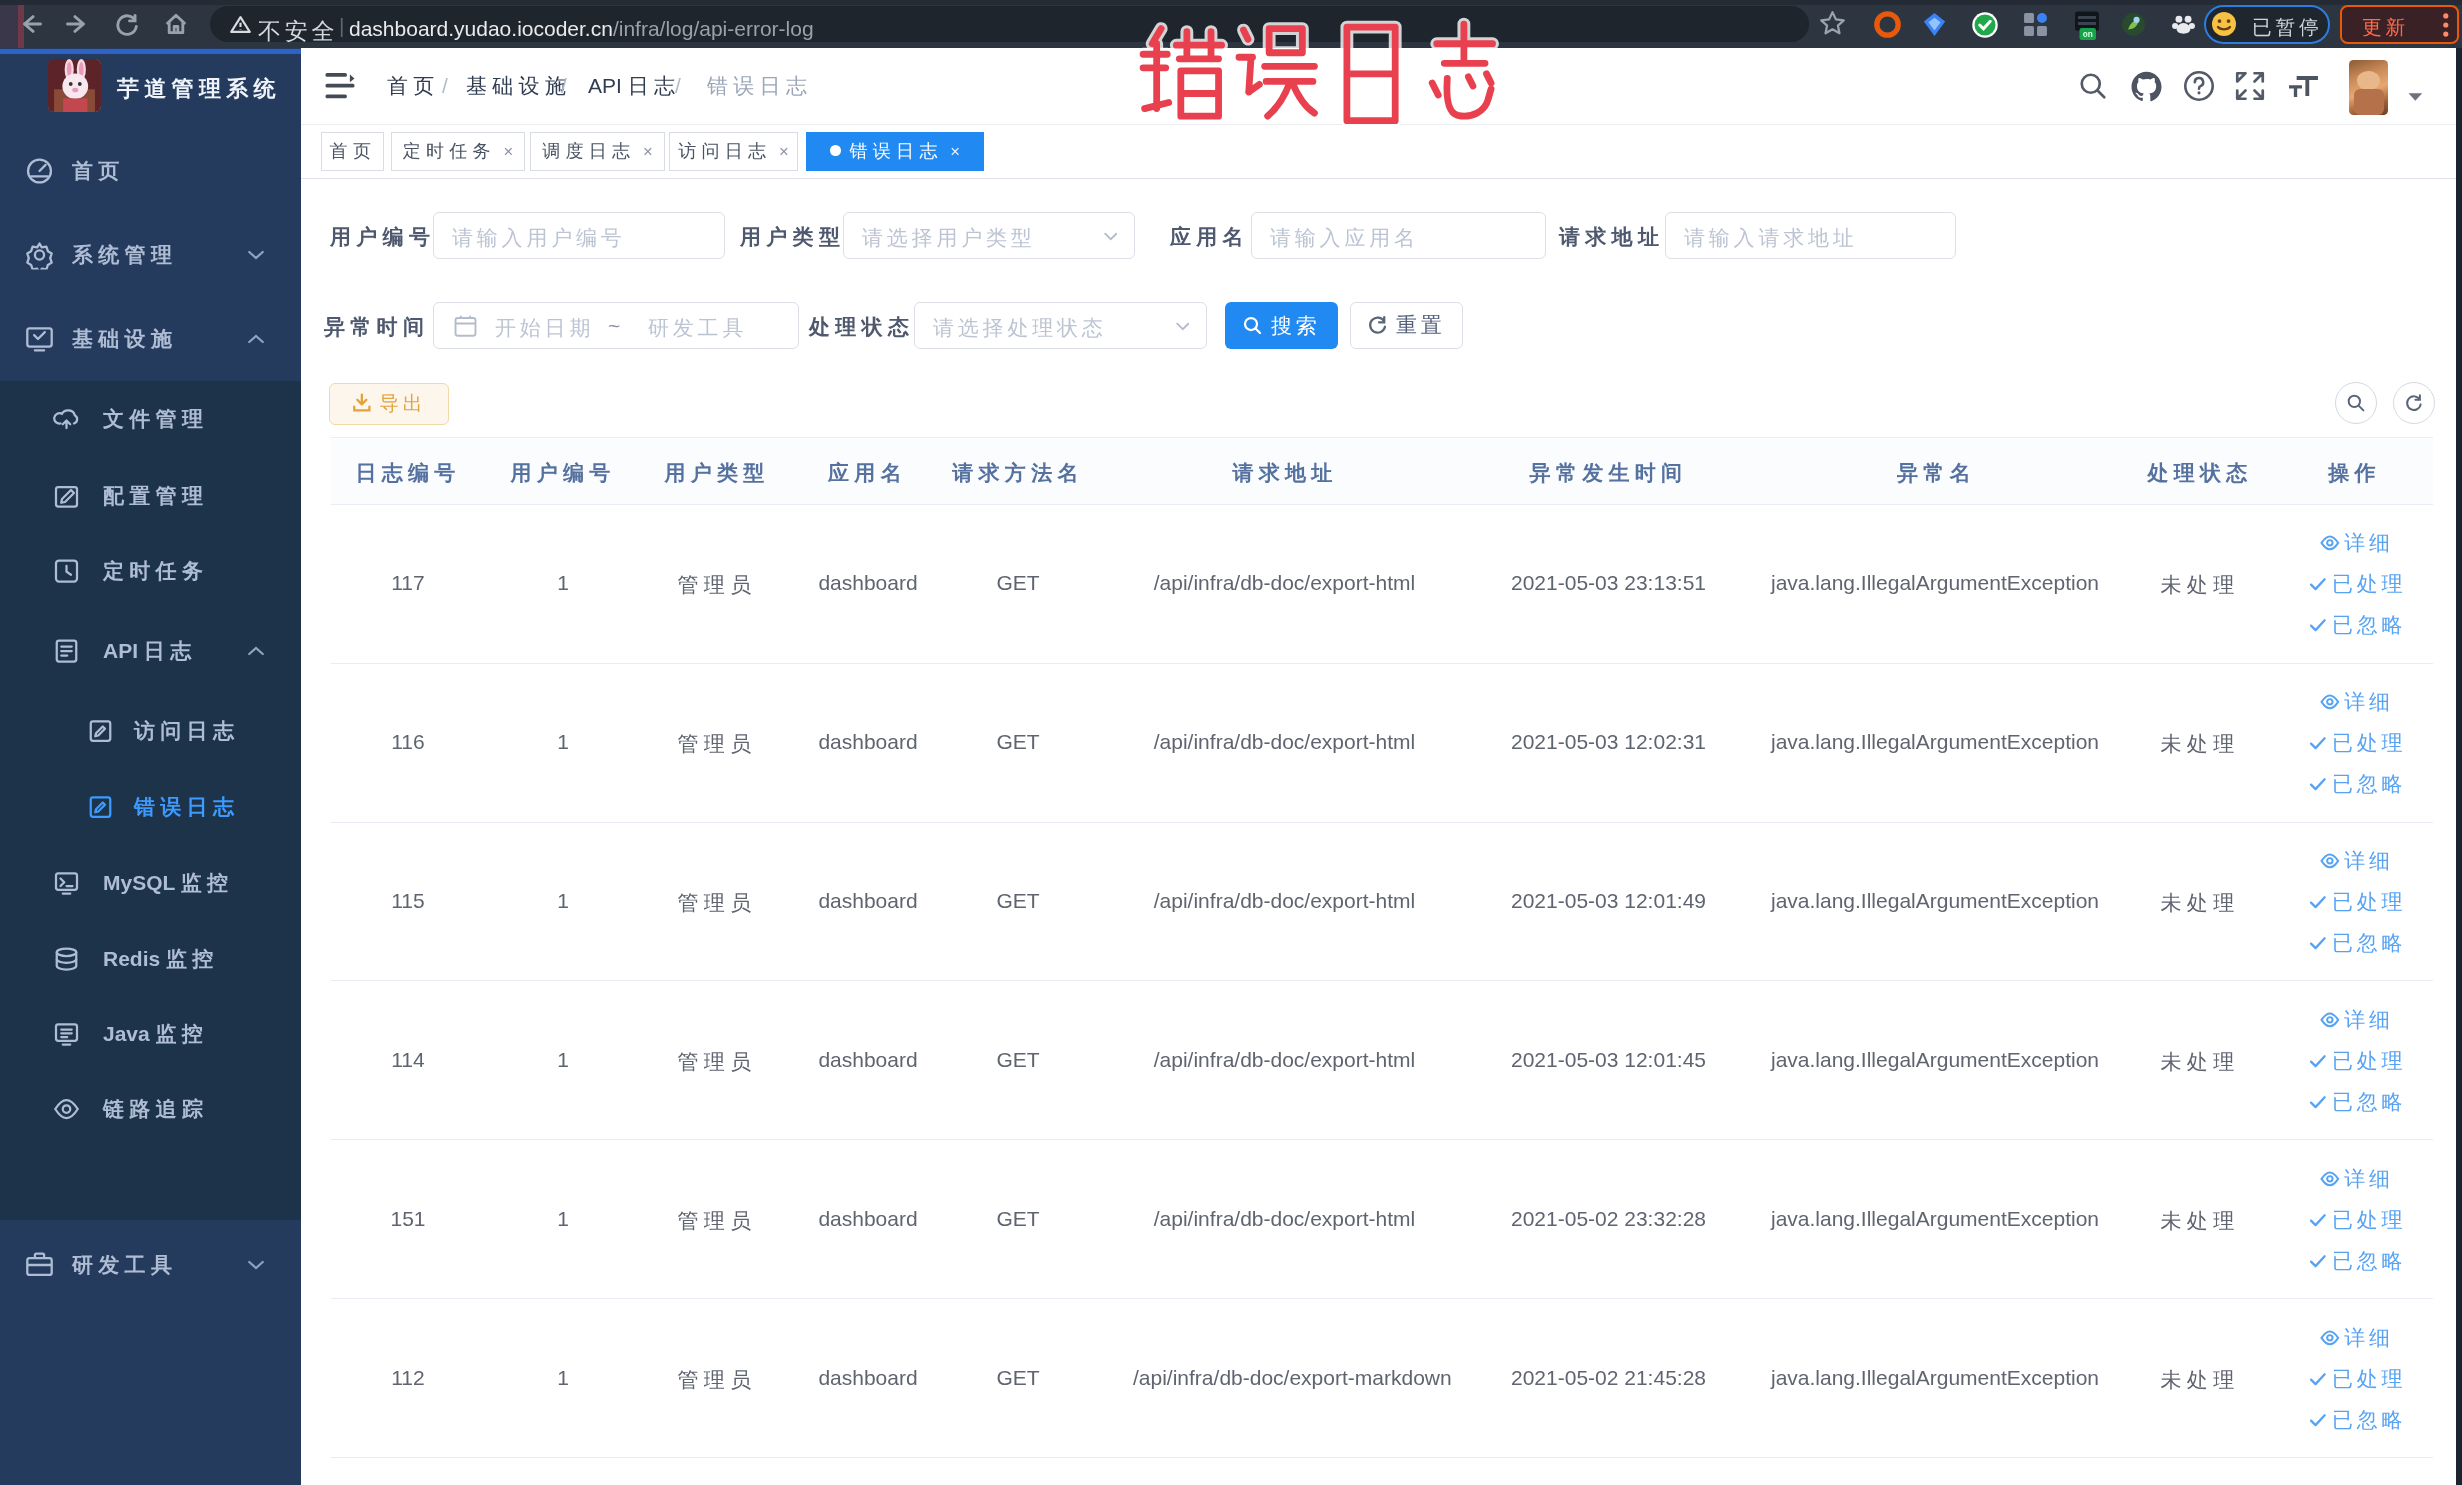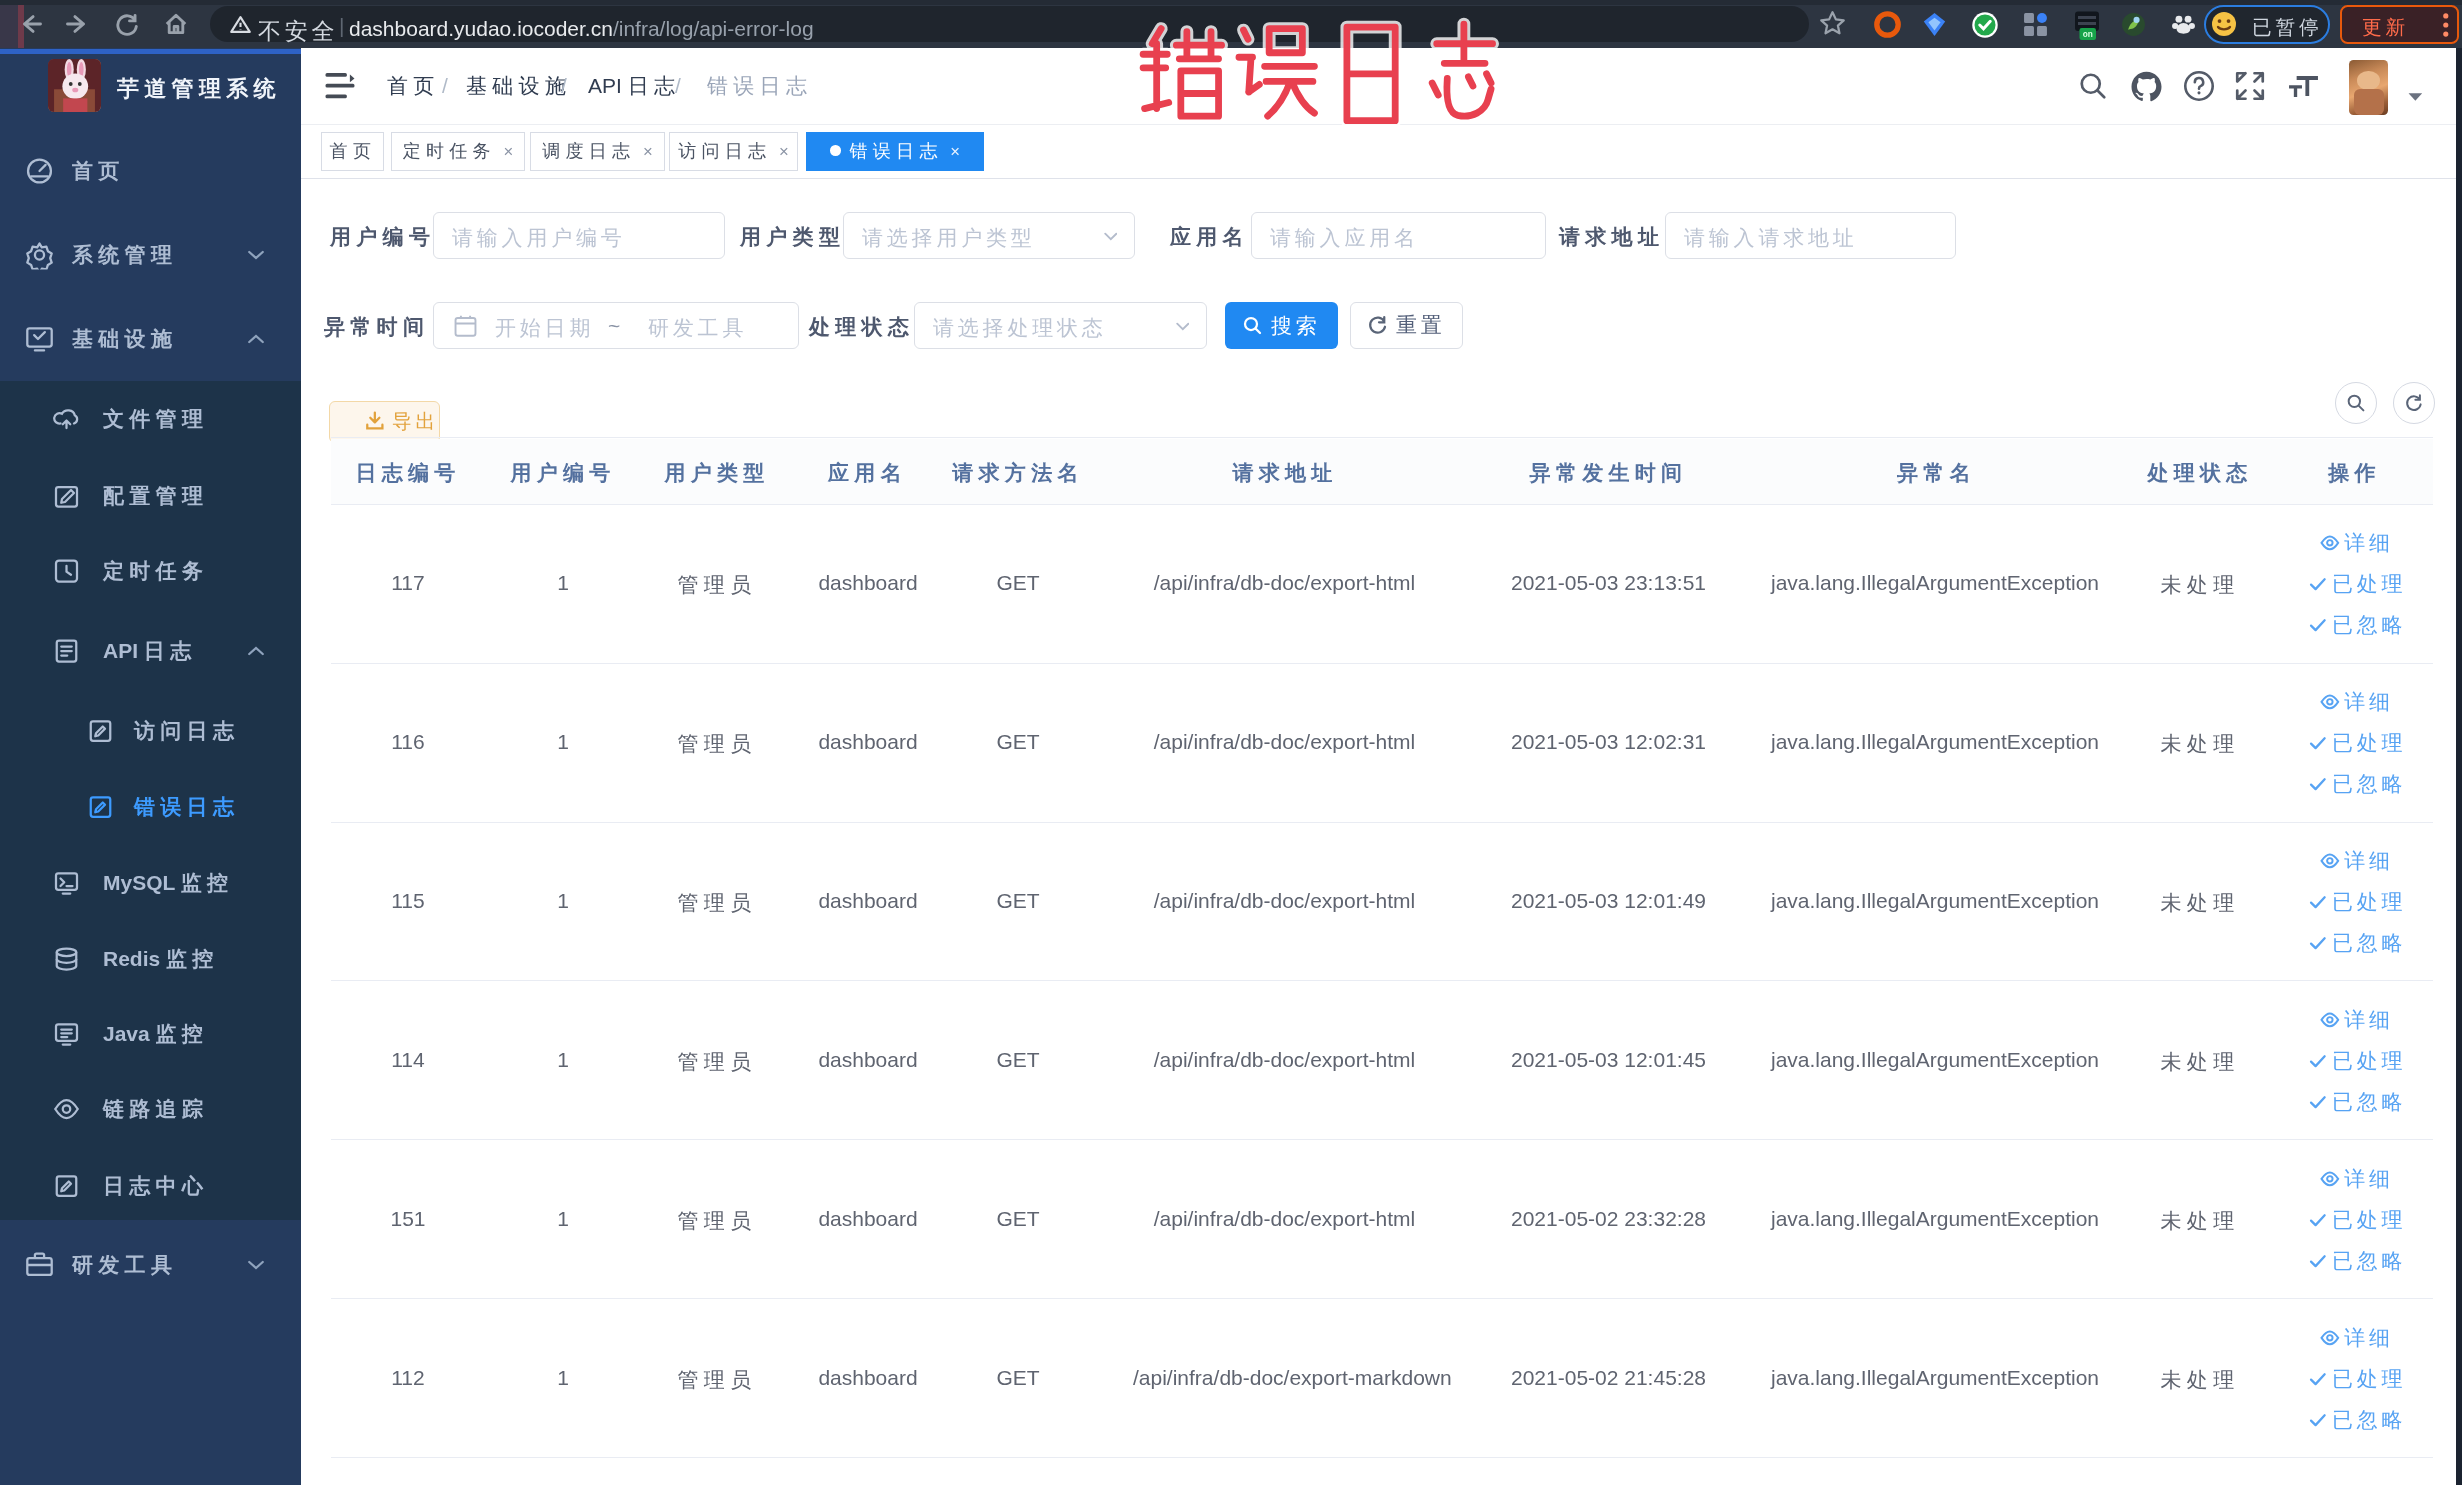--- a/index.html
+++ b/index.html
@@ -304,27 +304,20 @@
   </div>
 
   <div class="mi" style="top:1023px;">
     <svg class="ic" style="left:53px" width="27" height="27" viewBox="0 0 36 36">
           <path d="M3 18 C8 10 13 6 18 6 s10 4 15 12 c-5 8 -10 12 -15 12 S8 26 3 18 Z" fill="none" stroke="#aebdd3" stroke-width="3"></path>
           <circle cx="18" cy="18" r="5" fill="none" stroke="#aebdd3" stroke-width="3"></circle>
         </svg>
     <span class="txt cjk" style="left:103px">链路追踪</span>
   </div>
 
-  <div class="mi" style="top:1100px;">
-    <svg class="ic" style="left:53px" width="27" height="27" viewBox="0 0 36 36">
-          <rect x="5" y="5" width="26" height="26" rx="3" fill="none" stroke="#aebdd3" stroke-width="3"></rect>
-          <path d="M12 21 l9 -9 3 3 -9 9 -4 1 Z" fill="none" stroke="#aebdd3" stroke-width="3" stroke-linejoin="round"></path>
-        </svg>
-    <span class="txt cjk" style="left:103px">日志中心</span>
-  </div>
 
   <div class="mi" style="top:1179px;">
     <svg class="ic" style="left:25px" width="29" height="29" viewBox="0 0 38 38">
           <rect x="3" y="10" width="32" height="22" rx="3" fill="none" stroke="#aebdd3" stroke-width="3"></rect>
           <path d="M13 10 V6 a2 2 0 0 1 2 -2 h8 a2 2 0 0 1 2 2 v4" fill="none" stroke="#aebdd3" stroke-width="3"></path>
           <path d="M3 19 h32" stroke="#aebdd3" stroke-width="3"></path>
         </svg>
     <span class="txt cjk" style="left:72px">研发工具</span>
     <svg class="chev" width="18" height="10.6" viewBox="0 0 24 14">
           <path d="M3 3 l9 8 9 -8" stroke="#8fa3bd" stroke-width="3" fill="none" stroke-linecap="round"></path>
@@ -434,21 +427,21 @@
           <circle cx="12" cy="12" r="8" fill="none" stroke="#fff" stroke-width="3"></circle>
           <path d="M18 18 l6 6" stroke="#fff" stroke-width="3" stroke-linecap="round"></path>
         </svg><span class="cjk2" style="line-height:47px">搜索</span>
   </div>
   <div class="btn" id="btn-reset" style="left:1350px;top:302px;width:113px;">
     <svg style="vertical-align:-3px;margin-right:7.6px" width="21" height="21" viewBox="0 0 28 28">
           <path d="M23 10 A10 10 0 1 0 24 17 M23 4 v7 h-7" stroke="#5a6578" stroke-width="3" fill="none" stroke-linecap="round"></path>
         </svg><span class="cjk2" style="line-height:44px">重置</span>
   </div>
 
-  <div class="btn" id="btn-export" style="left:329px;top:401px;width:111px;text-align:right;">
+  <div class="btn" id="btn-export" style="left:329px;top:383px;width:120px;">
     <svg style="vertical-align:-3px;margin-right:7.6px" width="19.7" height="19.7" viewBox="0 0 26 26">
           <path d="M13 2 v13 m-6 -6 l6 6 l6 -6" stroke="#e2a23c" stroke-width="3" fill="none" stroke-linecap="round" stroke-linejoin="round"></path>
           <path d="M3 18 v5 h20 v-5" stroke="#e2a23c" stroke-width="3" fill="none" stroke-linecap="round"></path>
         </svg><span class="cjk2" style="line-height:39px">导出</span>
   </div>
 
   <div class="cbtn" style="left:2335px;top:382px;">
     <svg style="position:absolute;left:9.8px;top:9.8px" width="19.7" height="19.7" viewBox="0 0 26 26">
           <circle cx="11" cy="11" r="7.5" fill="none" stroke="#5a6578" stroke-width="2.6"></circle>
           <path d="M17 17 l6 6" stroke="#5a6578" stroke-width="2.6" stroke-linecap="round"></path>

